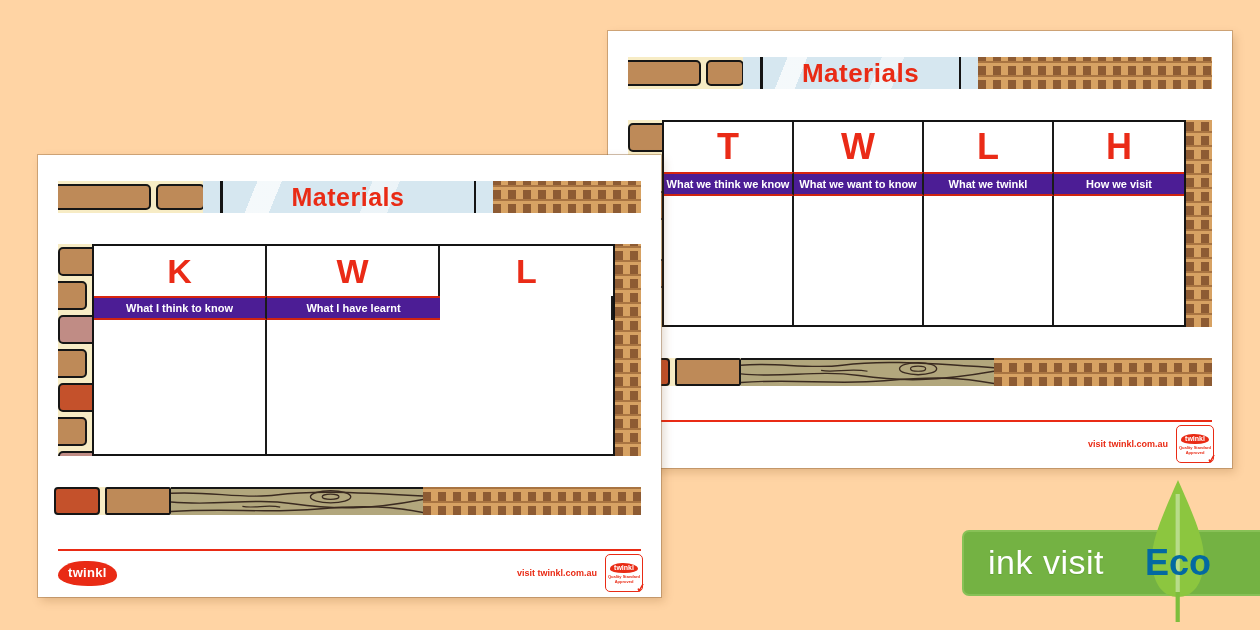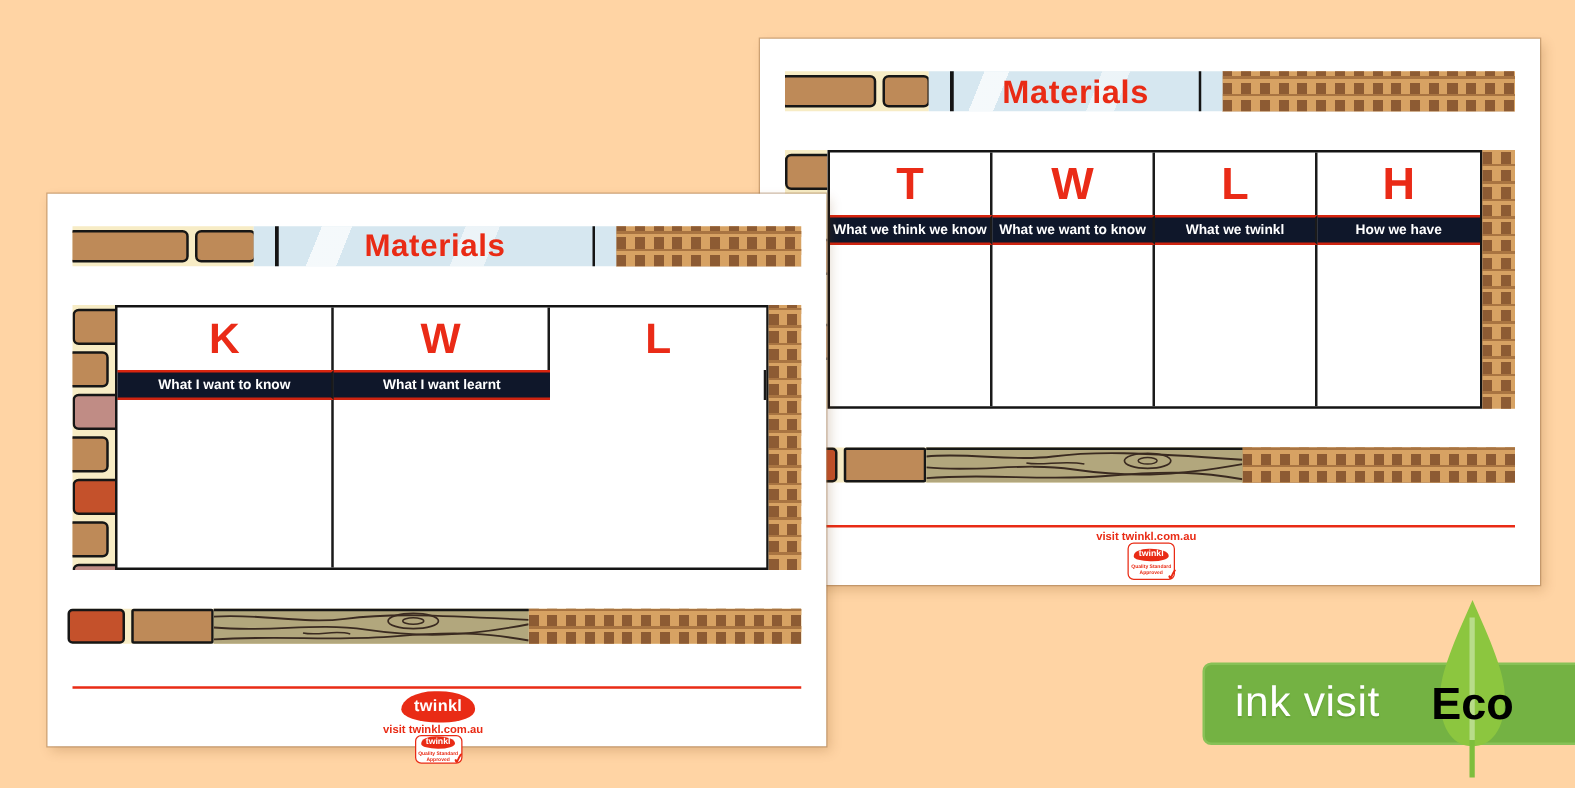--- a/index.html
+++ b/index.html
@@ -89,41 +89,41 @@
   .p-back  .table { grid-template-columns:repeat(4,1fr); }
   .p-front .table { grid-template-columns:repeat(3,1fr); }
   .cell { border-right:2px solid #1a1a1a; }
   .cell.last { border-right:none; }
   .letter-cell {
     display:flex; align-items:center; justify-content:center;
     color:#EA2B17; font-weight:bold; font-size:34px;
   }
   .p-back .letter-cell { font-size:36px; }
   .bar-cell {
-    background:#0f172a; border-top:2px solid #D8250F; border-bottom:2.5px solid #CE2410;
+    background:#4c1d95; border-top:2px solid #D8250F; border-bottom:2.5px solid #CE2410;
     display:flex; align-items:center; justify-content:center;
     color:#fff; font-weight:bold; font-size:11px; white-space:nowrap; overflow:hidden;
   }
   .sidepattern { width:26px; }
 
   
   .strip { height:28px; flex:0 0 auto; display:flex; background:#F7ECC5; }
   .sbrick { border:2.5px solid #161616; border-radius:4px; height:100%; }
   .sbrick.red { width:46px; margin-left:-4px; background:#C4512B; }
   .sbrick.tan { width:66px; margin-left:5px; background:#BE8A58; border-radius:2px; }
   .wood { flex:1; background:#B2A77D; border-top:2.5px solid #161616; position:relative; overflow:hidden; }
   .wood svg { position:absolute; inset:0; width:100%; height:100%; }
   .strip .bp-end { width:218px; }
 
   .redline { height:2.5px; background:#E92B15; margin-top:3px; flex:0 0 auto; }
 
   
   .pfooter {
     position:absolute; left:20px; right:18px; bottom:4px; height:40px;
-    display:flex; align-items:center;flex-direction:column;
+    display:flex; align-items:center;
   }
   .tw-logo {
     background:#E92B15; color:#fff; font-weight:bold; font-size:13px;
     padding:4px 10px 6px; border-radius:48% 52% 46% 54% / 62% 58% 42% 44%;
     letter-spacing:.3px;
   }
   .pfooter .spacer { flex:1; }
   .visit { color:#E92B15; font-weight:bold; font-size:9px; margin-right:8px; white-space:nowrap; }
   .stamp {
     width:38px; height:38px; border:1.5px solid #E92B15; border-radius:5px;
@@ -151,21 +151,21 @@
   }
   .eco-label {
     position:absolute; left:26px; top:52px; height:66px; line-height:64px;
     color:#fff; font-size:34px; letter-spacing:.5px; z-index:4;
     text-shadow:0 1px 1px rgba(70,130,30,.35);
   }
   .eco-leaf { position:absolute; left:184px; top:0; width:64px; height:150px; z-index:5; }
   .eco-word {
     position:absolute; left:178px; top:52px; width:76px; height:66px; z-index:6;
     display:flex; align-items:center; justify-content:center;
-    color:#000000; font-size:36px; font-weight:bold;
+    color:#0369a1; font-size:36px; font-weight:bold;
   }
 </style>
 </head>
 <body>
 
 <div class="page p-back">
   <div class="content">
     <div class="hdr">
       <div class="hdr-bricks">
         <div class="hbrick b1"></div>
@@ -192,21 +192,21 @@
 
       <div class="table">
         <div class="cell letter-cell">T</div>
         <div class="cell letter-cell">W</div>
         <div class="cell letter-cell">L</div>
         <div class="cell letter-cell last">H</div>
 
         <div class="cell bar-cell">What we think we know</div>
         <div class="cell bar-cell">What we want to know</div>
         <div class="cell bar-cell">What we twinkl</div>
-        <div class="cell bar-cell last">How we have</div>
+        <div class="cell bar-cell last">How we visit</div>
 
         <div class="cell"></div>
         <div class="cell"></div>
         <div class="cell"></div>
         <div class="cell last"></div>
       </div>
 
       <div class="sidepattern bp"></div>
     </div>
 
@@ -264,22 +264,22 @@
         <div class="vbrick c-pink"></div>
         <div class="vbrick c-tan sh"></div>
         <div class="vbrick c-tan"></div>
       </div>
 
       <div class="table">
         <div class="cell letter-cell">K</div>
         <div class="cell letter-cell">W</div>
         <div class="cell letter-cell last">L</div>
 
-        <div class="cell bar-cell">What I want to know</div>
-        <div class="cell bar-cell last">What I want learnt</div>
+        <div class="cell bar-cell">What I think to know</div>
+        <div class="cell bar-cell last">What I have learnt</div>
 
         <div class="cell"></div>
         <div class="cell"></div>
         <div class="cell last"></div>
       </div>
 
       <div class="sidepattern bp"></div>
     </div>
 
     <div class="strip">

